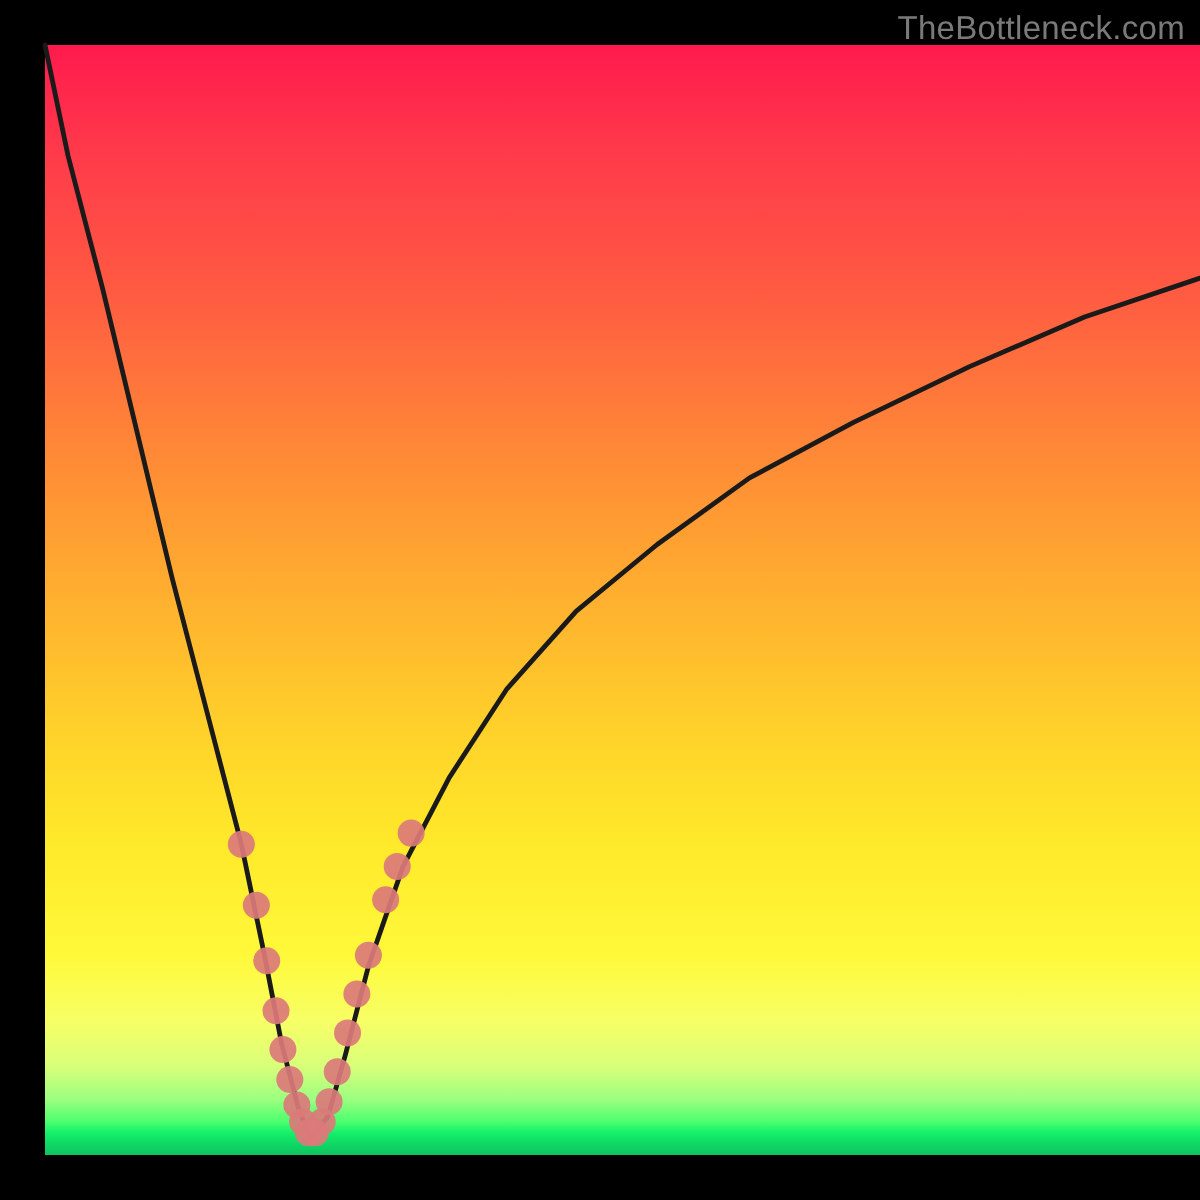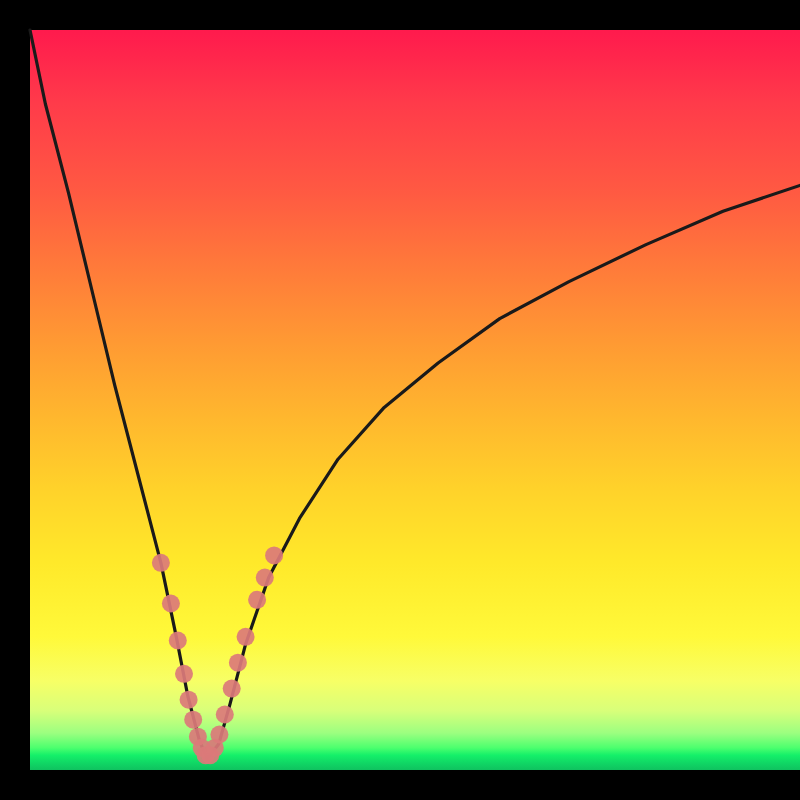--- a/index.html
+++ b/index.html
@@ -59,20 +59,21 @@
     top: 0;
     width: 770px;
     height: 740px;
     overflow: visible;
   }
 </style>
 </head>
 <body>
 
 <div class="frame">
+  <div class="watermark">TheBottleneck.com</div>
 
   <div class="plot-area">
     <svg class="curve" viewBox="0 0 770 740" preserveAspectRatio="none">
       <path id="curve-path" fill="none" stroke="#1a1a1a" stroke-width="3.2" stroke-linecap="round" stroke-linejoin="round" d="M0.0 0.0 L15.4 74.0 L38.5 162.8 L61.6 259.0 L84.7 355.2 L107.8 444.0 L130.9 532.8 L146.3 606.8 L157.8 666.0 L169.4 710.4 L177.1 728.9 L188.7 714.1 L200.2 673.4 L215.6 614.2 L238.7 547.6 L269.5 488.4 L308.0 429.2 L354.2 377.4 L408.1 333.0 L469.7 288.6 L539.0 251.6 L616.0 214.6 L693.0 181.3 L770.0 155.4"></path>
       <g id="markers">
           <circle cx="130.9" cy="532.8" r="9" fill="#db7a7a" fill-opacity="0.92"></circle>
           <circle cx="140.9" cy="573.5" r="9" fill="#db7a7a" fill-opacity="0.92"></circle>
           <circle cx="147.8" cy="610.5" r="9" fill="#db7a7a" fill-opacity="0.92"></circle>
           <circle cx="154.0" cy="643.8" r="9" fill="#db7a7a" fill-opacity="0.92"></circle>
           <circle cx="158.6" cy="669.7" r="9" fill="#db7a7a" fill-opacity="0.92"></circle>

